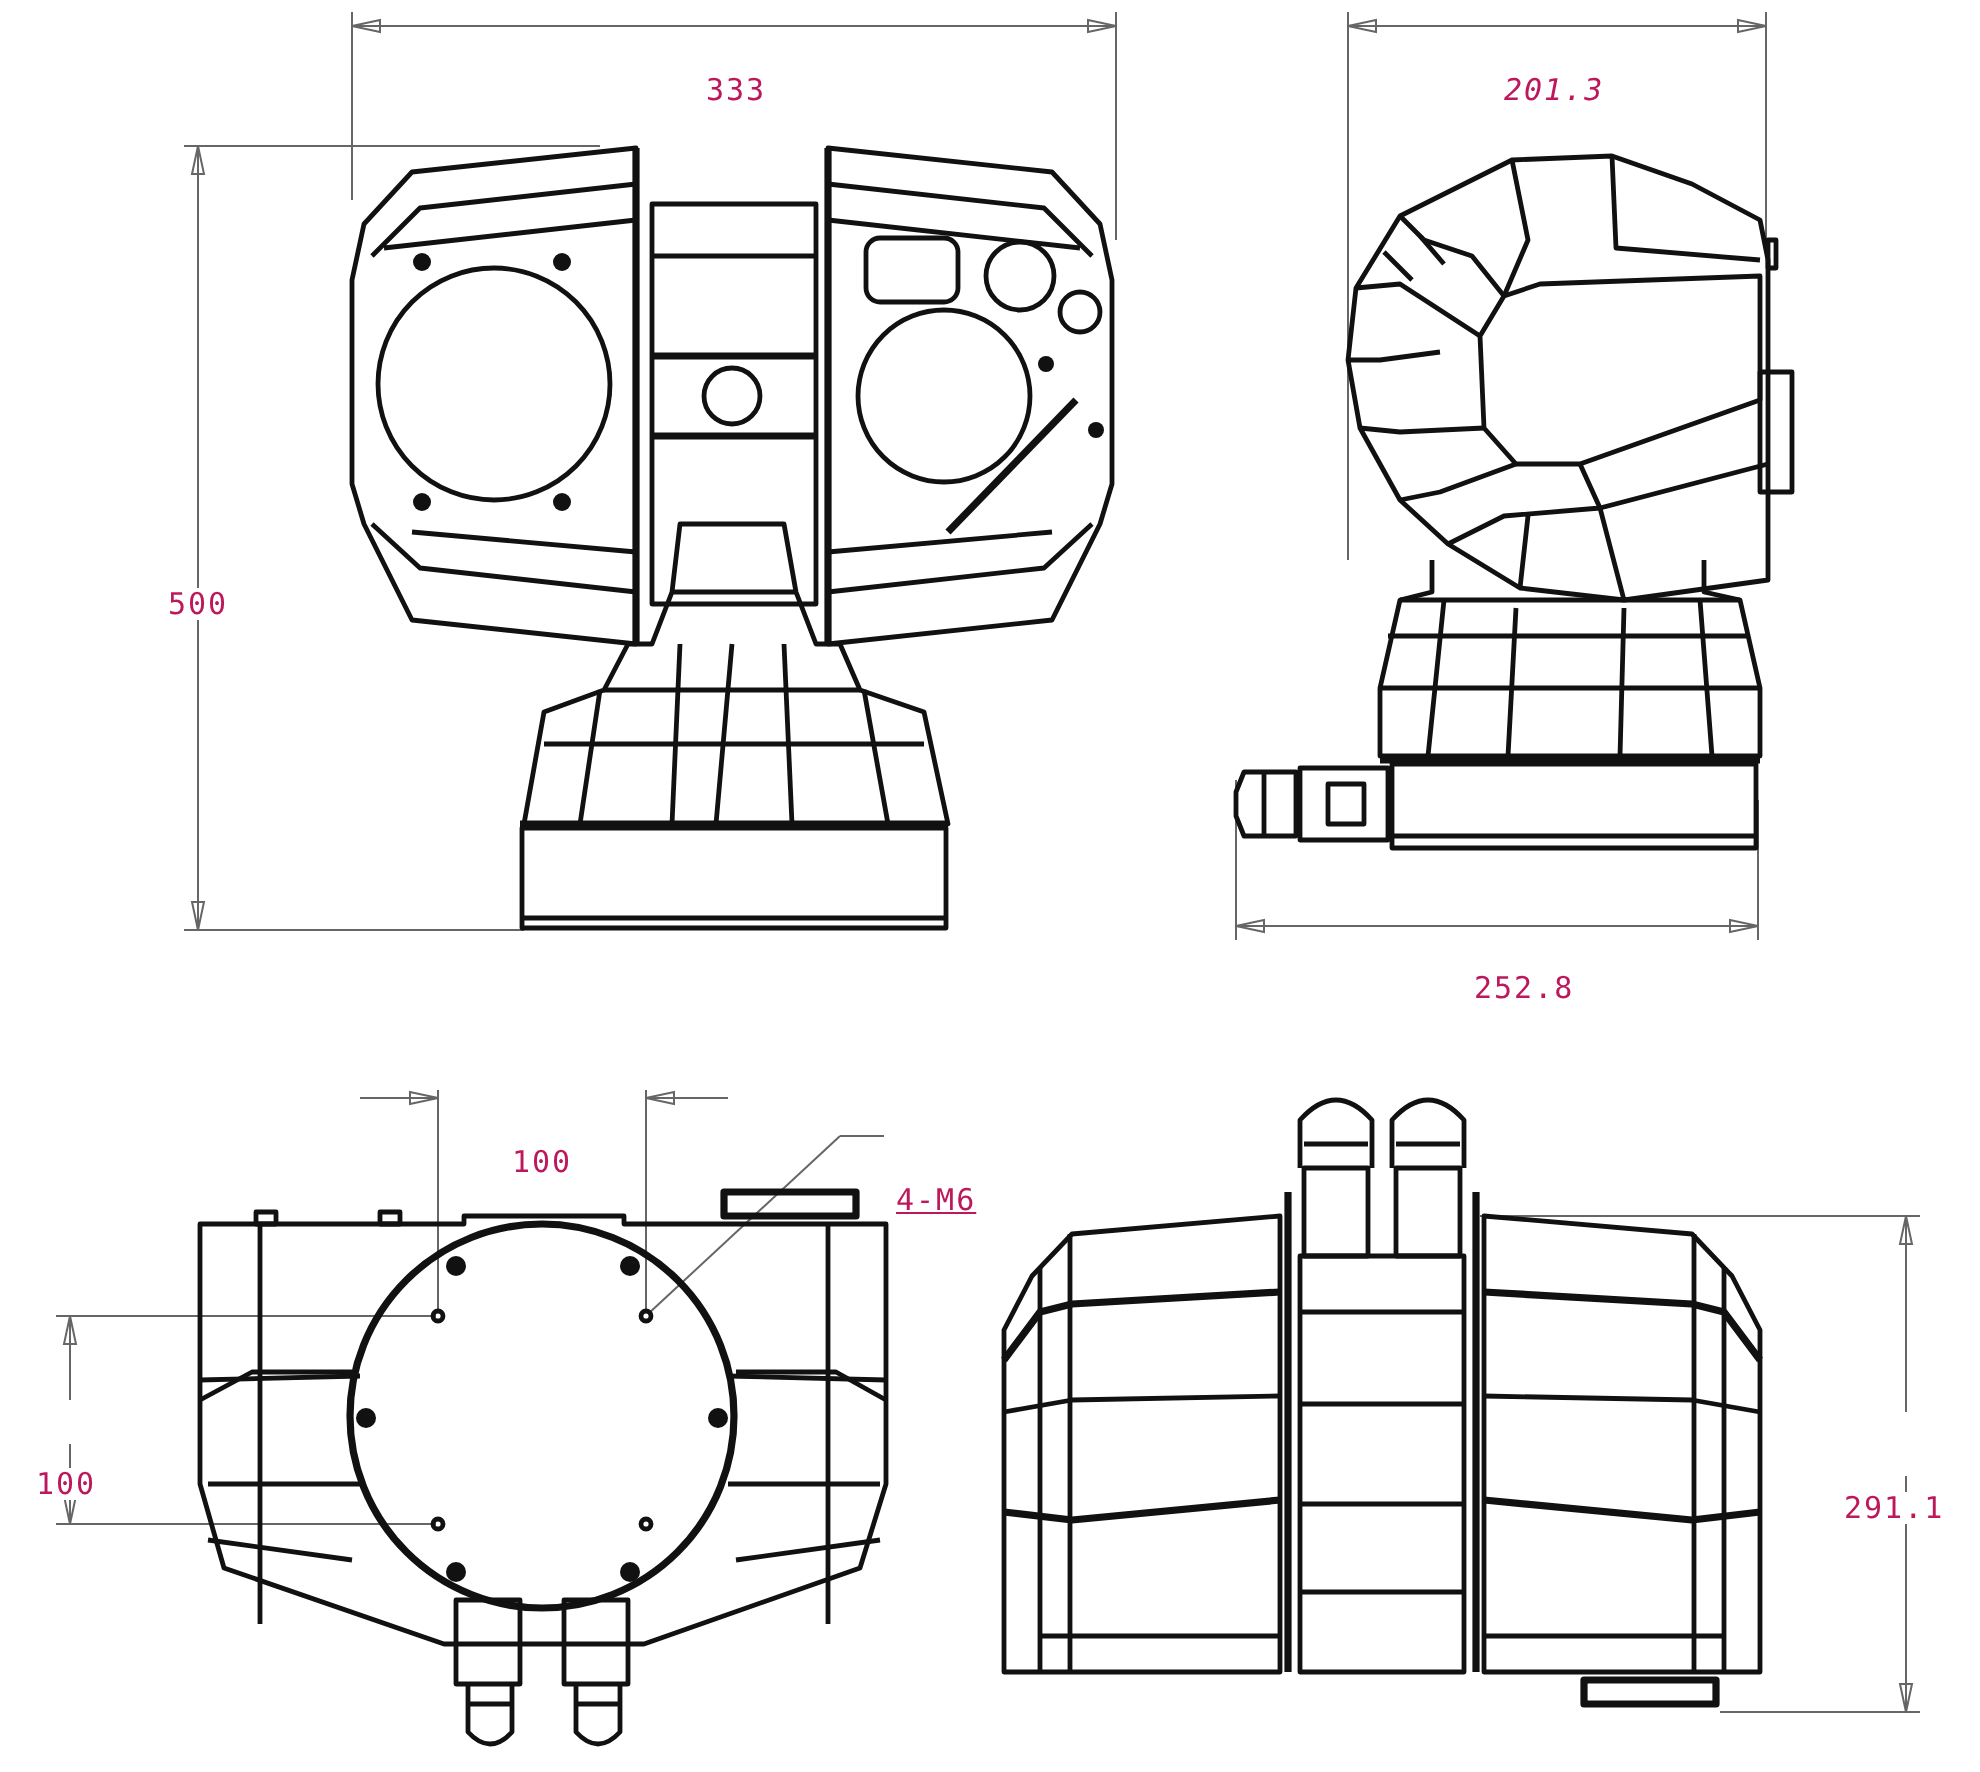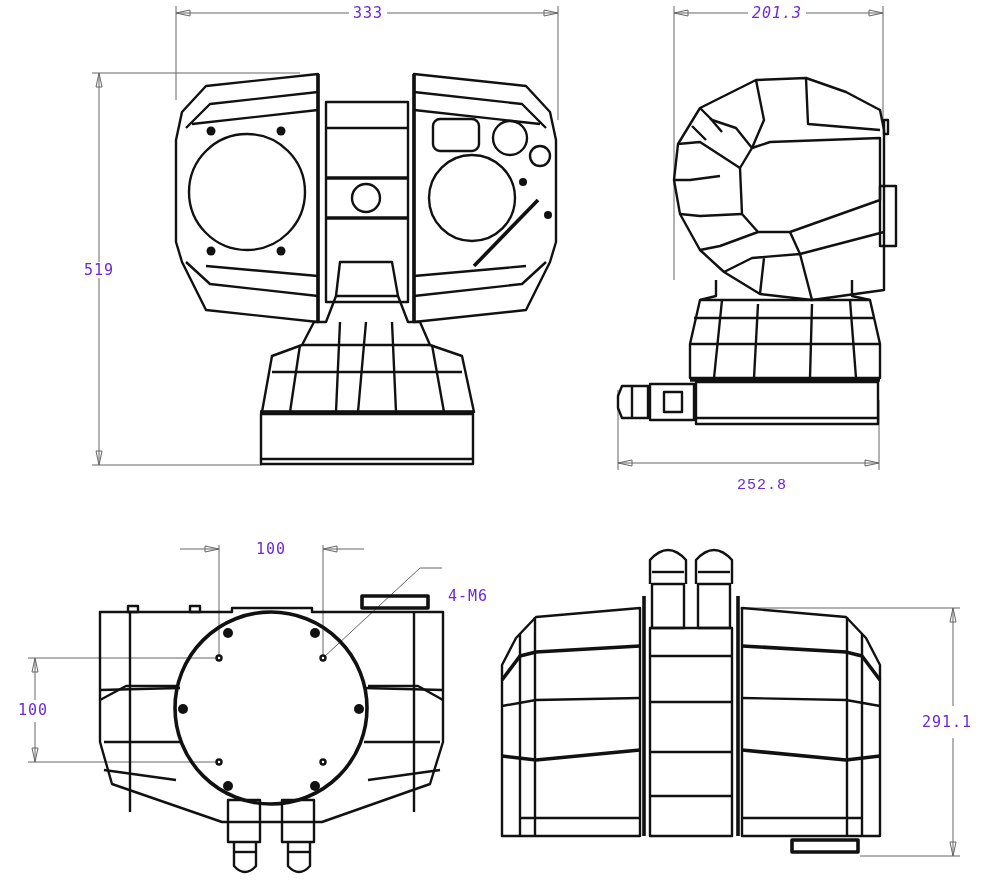--- a/index.html
+++ b/index.html
@@ -1,18 +1,18 @@
 <!DOCTYPE html>
 <html><head>
 <meta charset="utf-8">
 <style>
   html, body { margin:0; padding:0; background:#ffffff; }
   body { width:990px; height:886px; overflow:hidden; position:relative; font-family:"DejaVu Sans", sans-serif; }
   svg#drawing { position:absolute; left:0; top:0; }
-  .dim-text { position:absolute; font-family:"DejaVu Sans Mono", monospace; font-size:15px; color:#6d28d9; background:#ffffff; padding:0 4px; line-height:16px; letter-spacing:1px; }
+  .dim-text { position:absolute; font-family:"DejaVu Sans Mono", monospace; font-size:15px; color:#be185d; background:#ffffff; padding:0 4px; line-height:16px; letter-spacing:1px;margin-top:32px; }
   .thin { stroke:#666666; stroke-width:1; fill:none; }
   .body { stroke:#111111; stroke-width:2.4; fill:none; stroke-linejoin:round; }
   .bodyb { stroke:#111111; stroke-width:3.6; fill:none; stroke-linejoin:round; }
   .fill { fill:#111111; stroke:none; }
 </style>
 </head>
 <body>
 
 <svg id="drawing" width="990" height="886" viewBox="0 0 990 886" xmlns="http://www.w3.org/2000/svg">
 
@@ -223,18 +223,18 @@
       <line class="body" x1="698" y1="572" x2="730" y2="572"></line>
     </g>
     <g>
       <rect class="bodyb" x="792" y="840" width="66" height="12"></rect>
     </g>
   </g>
 </svg>
 
 <div class="dim-text" style="left:349px; top:5px;">333</div>
 <div class="dim-text" style="left:748px; top:5px;font-style:italic;">201.3</div>
-<div class="dim-text" style="left:80px; top:262px;">519</div>
-<div class="dim-text" style="left:733px; top:478px;font-family:Liberation Mono, monospace;">252.8</div>
+<div class="dim-text" style="left:80px; top:262px;">500</div>
+<div class="dim-text" style="left:733px; top:454px;">252.8</div>
 <div class="dim-text" style="left:252px; top:541px;">100</div>
-<div class="dim-text" style="left:444px; top:588px;">4-M6</div>
+<div class="dim-text" style="left:444px; top:560px;text-decoration:underline;">4-M6</div>
 <div class="dim-text" style="left:14px; top:702px;">100</div>
 <div class="dim-text" style="left:918px; top:714px;">291.1</div>
 
 </body></html>

